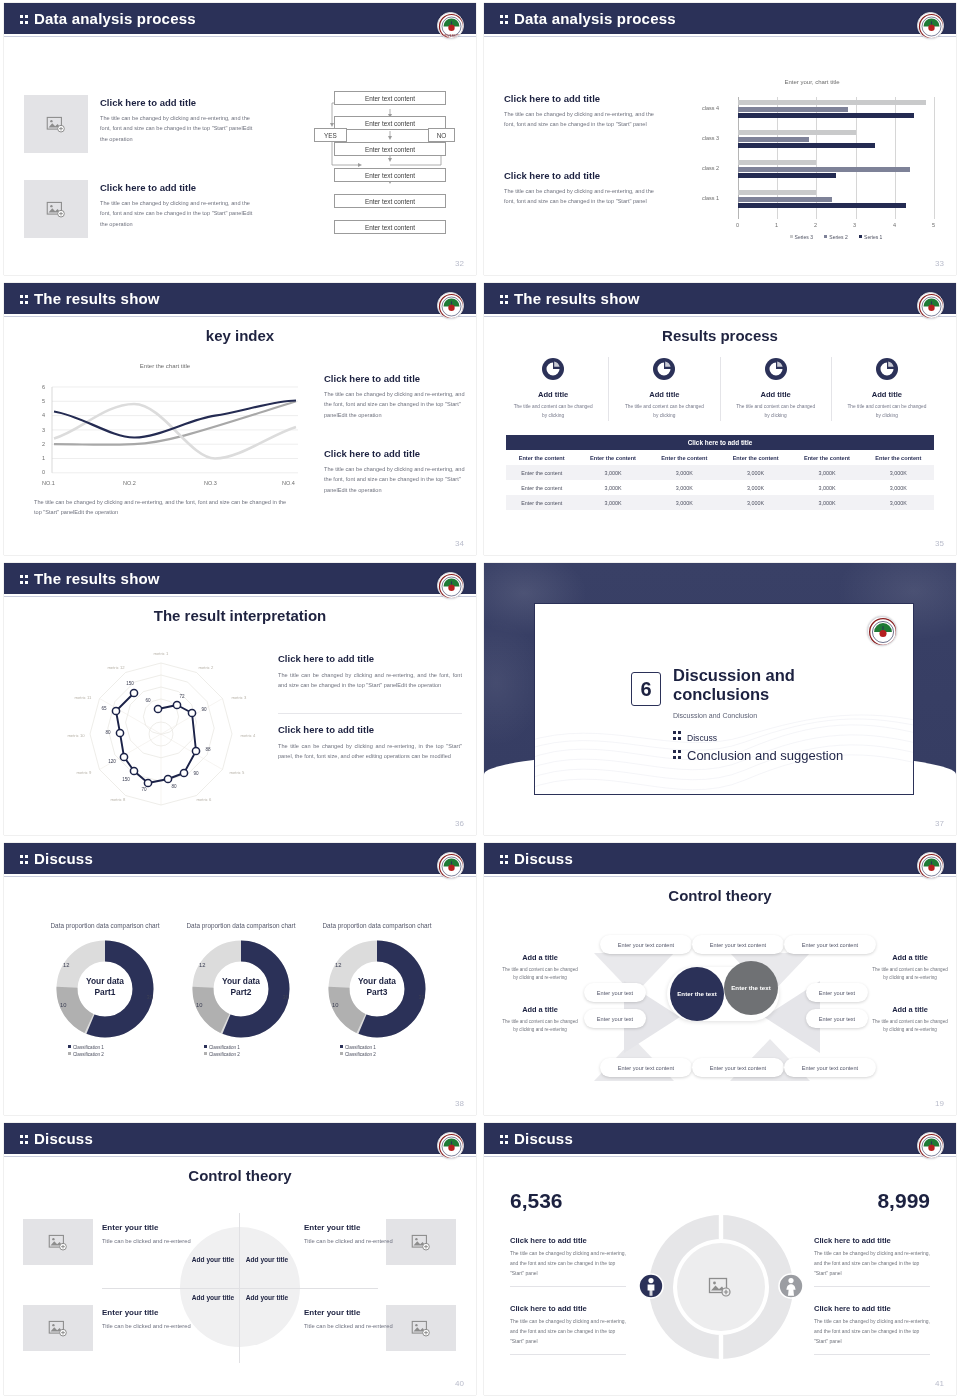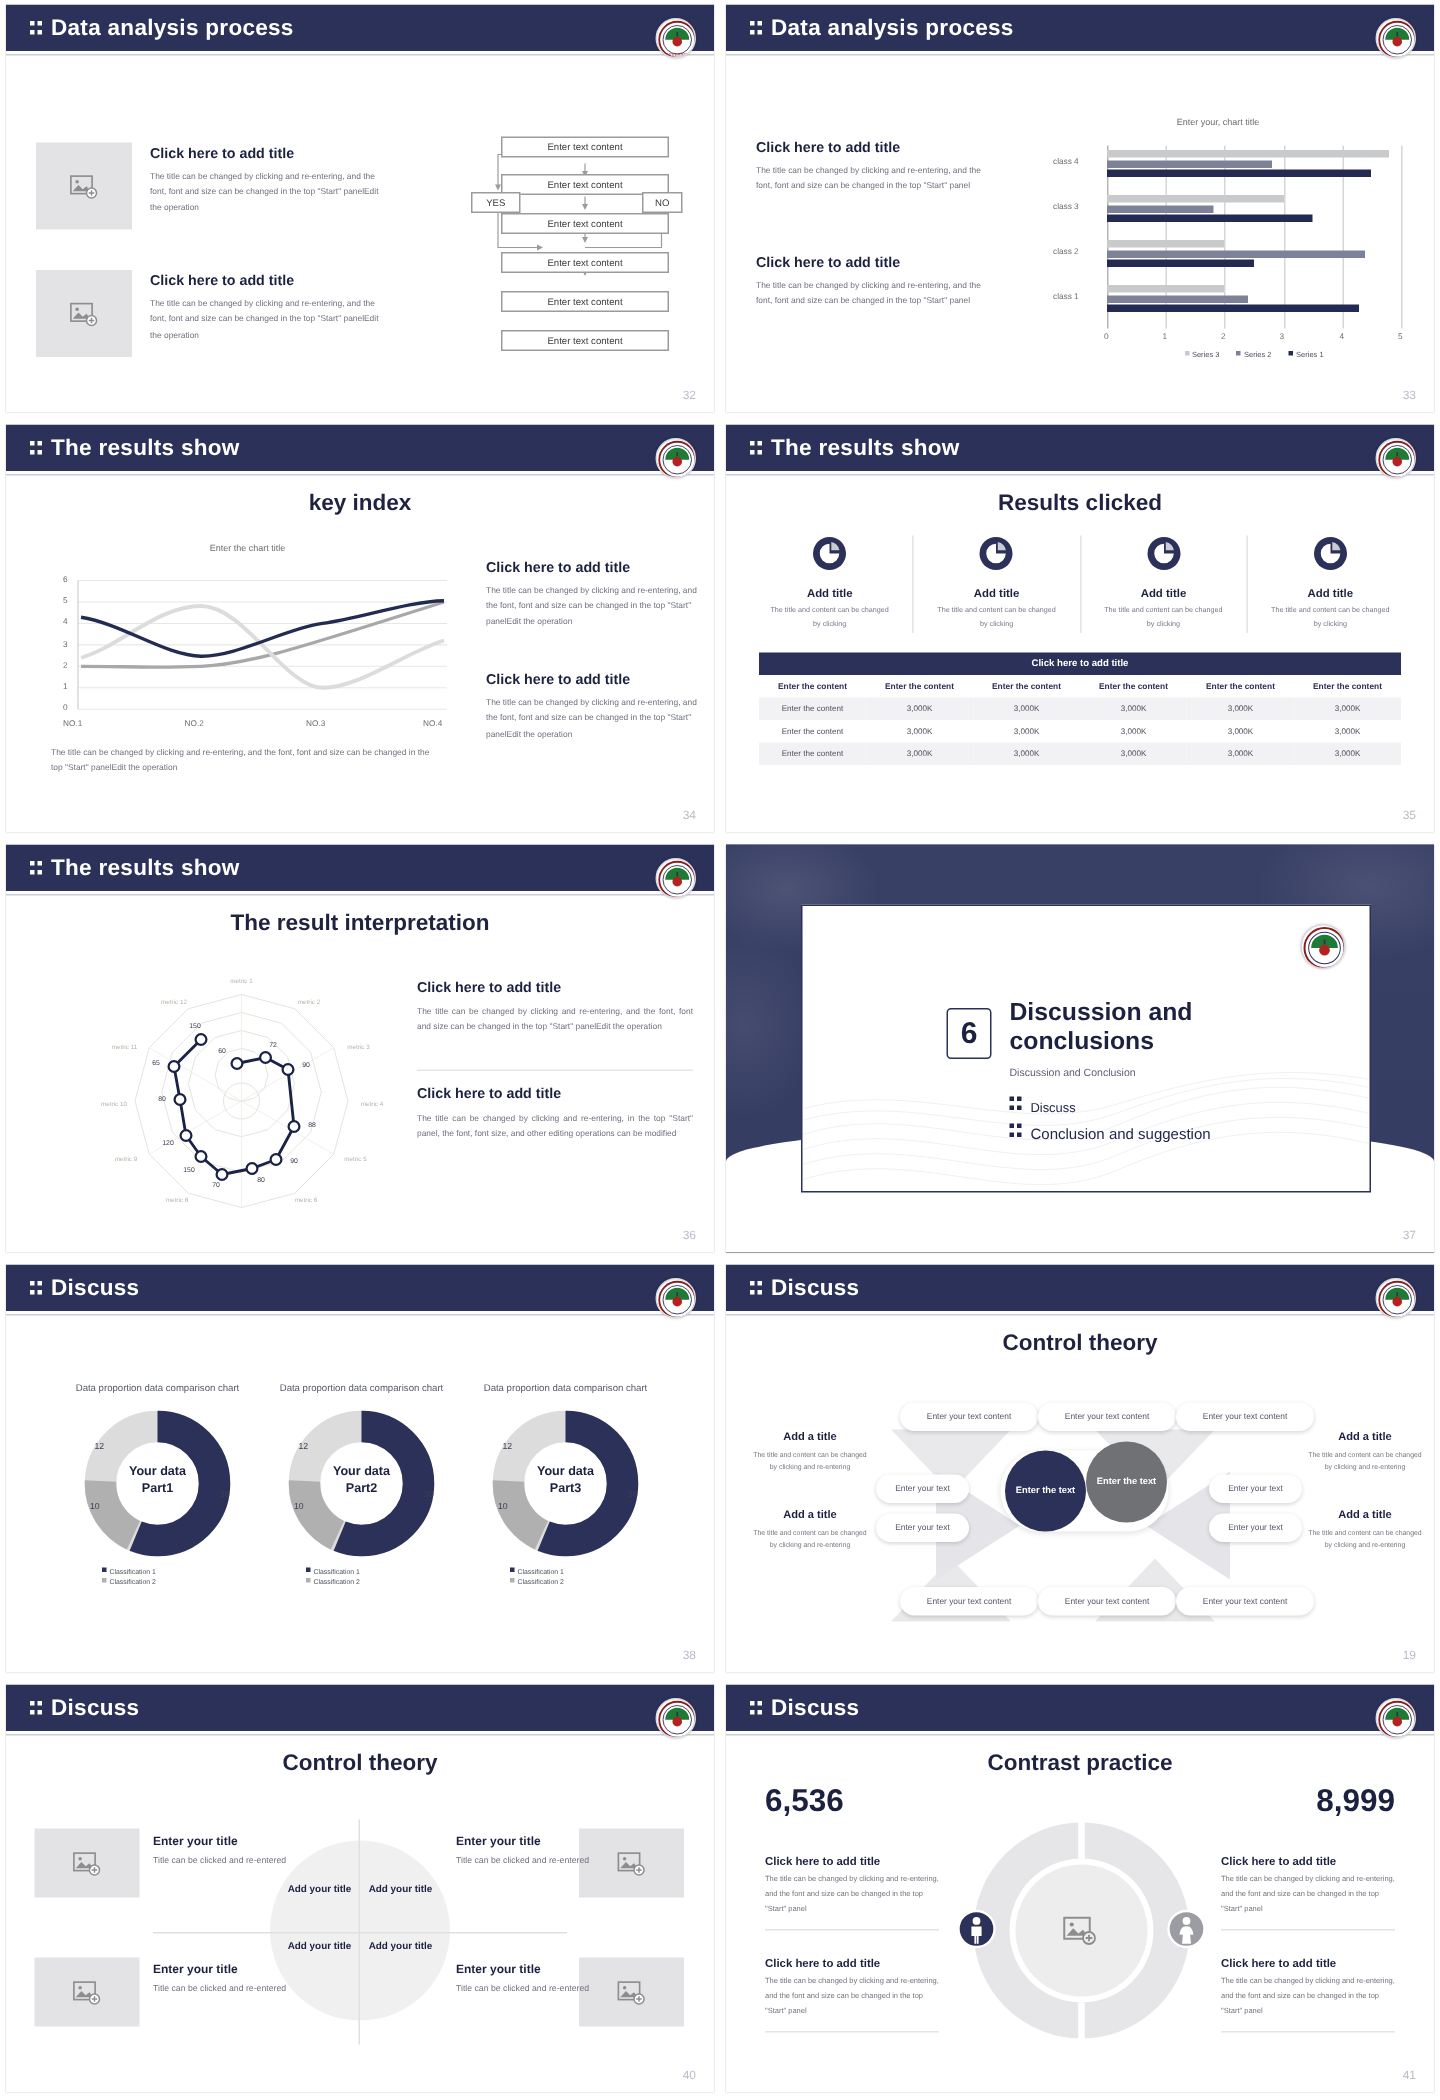--- a/index.html
+++ b/index.html
@@ -361,21 +361,21 @@
       <div class="logo">
         <svg width="27" height="27" viewBox="0 0 27 27">
           <circle cx="13.5" cy="13.5" r="12" fill="#fff" stroke="#8a1f1f" stroke-width="1.2"></circle>
           <circle cx="13.5" cy="13.5" r="9.5" fill="#fff" stroke="#2b3158" stroke-width=".6"></circle>
           <path d="M5.5 13.5a8 8 0 0 1 16 0z" fill="#1e7a35"></path>
           <circle cx="13.5" cy="14.8" r="3.2" fill="#b52020"></circle>
           <path d="M13.5 11.4v-3" stroke="#2b3158" stroke-width="1"></path>
         </svg>
       </div>
 
-      <div class="ttl">Results clicked</div>
+      <div class="ttl">Results process</div>
 
       <div style="position:absolute;left:14px;top:74px;width:444px;display:flex;">
         <div style="flex:1;text-align:center;border-right:1px solid #e4e4e8;">
           <svg width="24" height="24" viewBox="0 0 24 24">
             <circle cx="12" cy="12" r="11" fill="#2b3158"></circle>
             <path d="M12 5.5a6.5 6.5 0 1 0 6.5 6.5H12z" fill="#fff"></path>
             <path d="M13.2 4.4a7 7 0 0 1 5.4 5.4h-5.4z" fill="#fff" opacity=".75"></path>
           </svg>
           <div style="font-size:7.6px;font-weight:bold;color:#1c2140;margin-top:5px">Add title</div>
           <div style="font-size:4.8px;color:#76798a;line-height:1.85;margin-top:4px;padding:0 14px">The title and content can be changed by clicking</div>
@@ -585,21 +585,21 @@
         </div>
         <div style="position:absolute;left:96px;top:68px;width:30px;height:34px;border:1.4px solid #2b3158;
                     border-radius:3px;display:flex;align-items:center;justify-content:center;
                     font-size:20px;font-weight:bold;color:#1c2140;">6</div>
         <div style="position:absolute;left:138px;top:62px;width:215px;font-size:16.5px;font-weight:bold;
                     color:#1c2140;line-height:1.16;">Discussion and conclusions</div>
         <div style="position:absolute;left:138px;top:108px;font-size:7px;color:#5a5e72;">Discussion and Conclusion</div>
         <div style="position:absolute;left:138px;top:126px;font-size:8.6px;color:#23284a;">
           <span class="dots4" style="vertical-align:0"><i style="background:#23284a"></i><i style="background:#23284a"></i><i style="background:#23284a"></i><i style="background:#23284a"></i></span><span>Discuss</span>
         </div>
-        <div style="position:absolute;left:138px;top:144px;font-size:10px;color:#23284a;">
+        <div style="position:absolute;left:138px;top:144px;font-size:13px;color:#23284a;">
           <span class="dots4" style="vertical-align:0"><i style="background:#23284a"></i><i style="background:#23284a"></i><i style="background:#23284a"></i><i style="background:#23284a"></i></span><span>Conclusion and suggestion</span>
         </div>
       </div>
       <div class="pgnum" style="color:#b9bccb;">37</div>
     </div>
   </div>
 
   <div class="slide">
     <div class="slide-inner">
       <div class="hdr"></div>
@@ -857,21 +857,20 @@
       <div class="logo">
         <svg width="27" height="27" viewBox="0 0 27 27">
           <circle cx="13.5" cy="13.5" r="12" fill="#fff" stroke="#8a1f1f" stroke-width="1.2"></circle>
           <circle cx="13.5" cy="13.5" r="9.5" fill="#fff" stroke="#2b3158" stroke-width=".6"></circle>
           <path d="M5.5 13.5a8 8 0 0 1 16 0z" fill="#1e7a35"></path>
           <circle cx="13.5" cy="14.8" r="3.2" fill="#b52020"></circle>
           <path d="M13.5 11.4v-3" stroke="#2b3158" stroke-width="1"></path>
         </svg>
       </div>
 
-      <div class="ttl">Contrast practice</div>
 
       <div style="position:absolute;left:26px;top:66px;font-size:21px;font-weight:bold;color:#1c2140;">6,536</div>
       <div style="position:absolute;right:26px;top:66px;font-size:21px;font-weight:bold;color:#1c2140;">8,999</div>
 
       <div style="position:absolute;left:26px;top:113px;width:116px;border-bottom:1px solid #e3e3e7;padding-bottom:8px;">
         <div style="font-size:7.6px;font-weight:bold;color:#1c2140;">Click here to add title</div>
         <div style="font-size:5px;color:#73767f;line-height:1.95;margin-top:4px;">The title can be changed by clicking and re-entering, and the font and size can be changed in the top "Start" panel</div>
       </div>
       <div style="position:absolute;left:26px;top:181px;width:116px;border-bottom:1px solid #e3e3e7;padding-bottom:8px;">
         <div style="font-size:7.6px;font-weight:bold;color:#1c2140;">Click here to add title</div>

